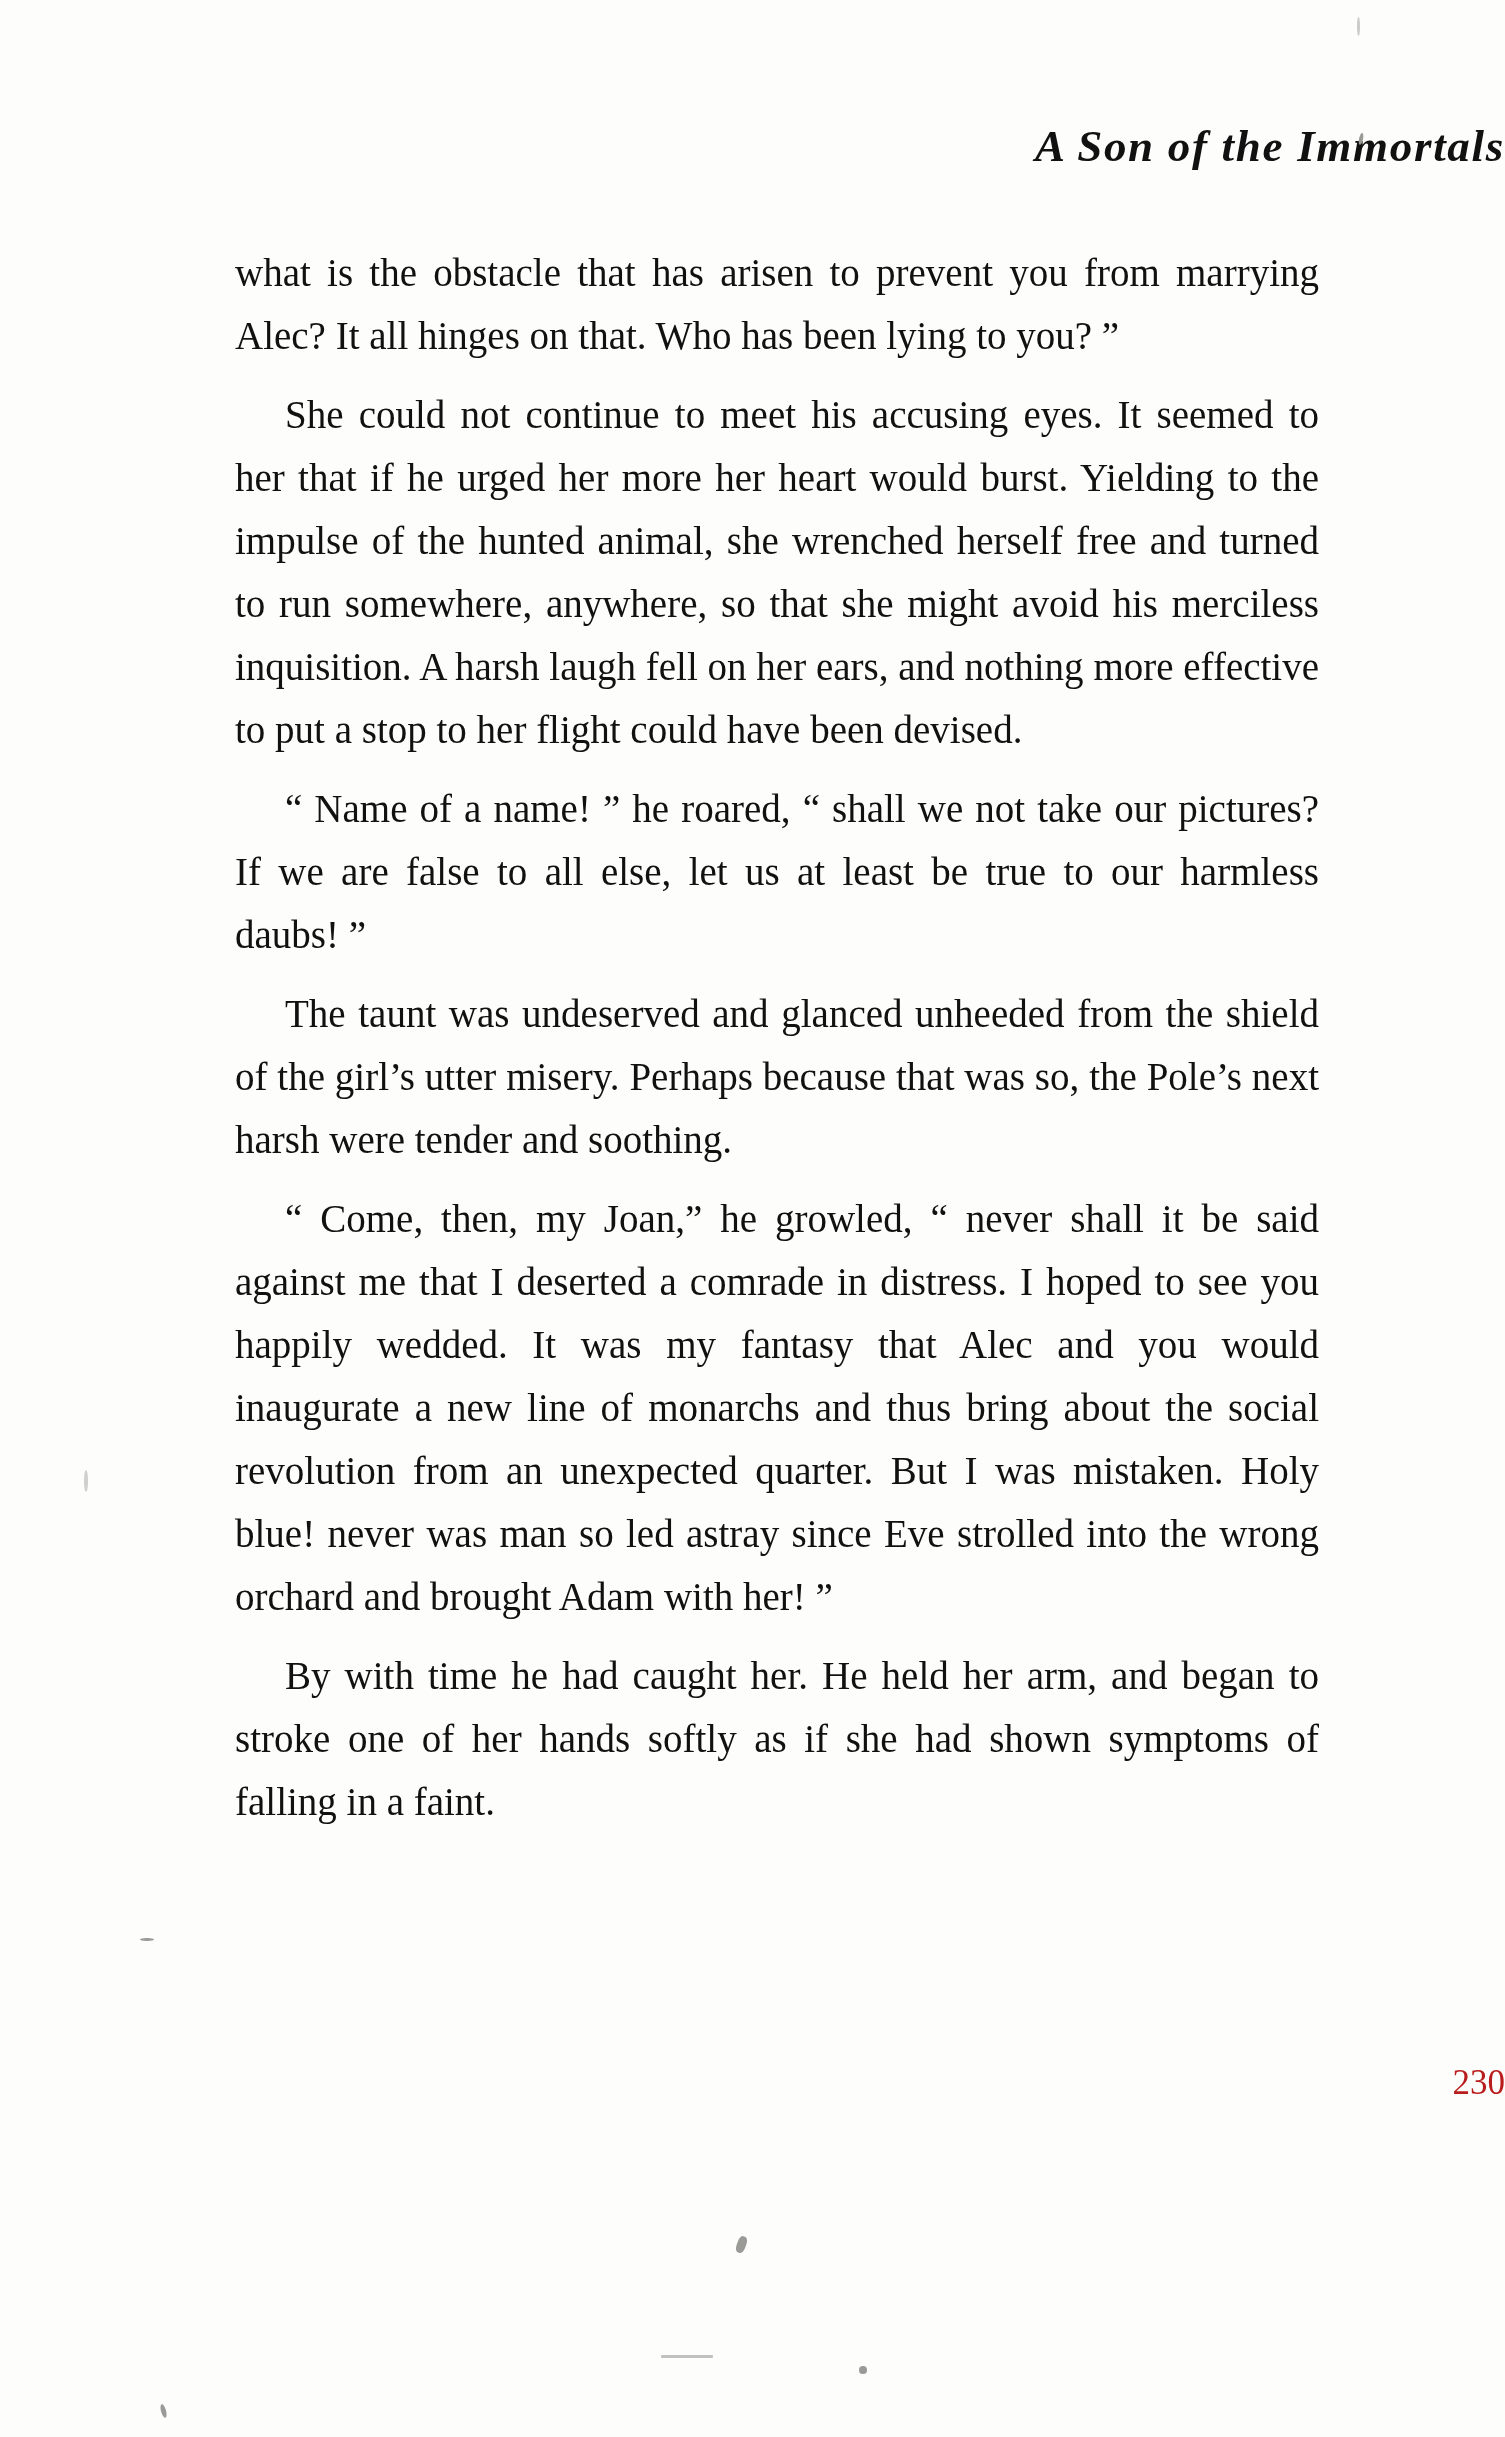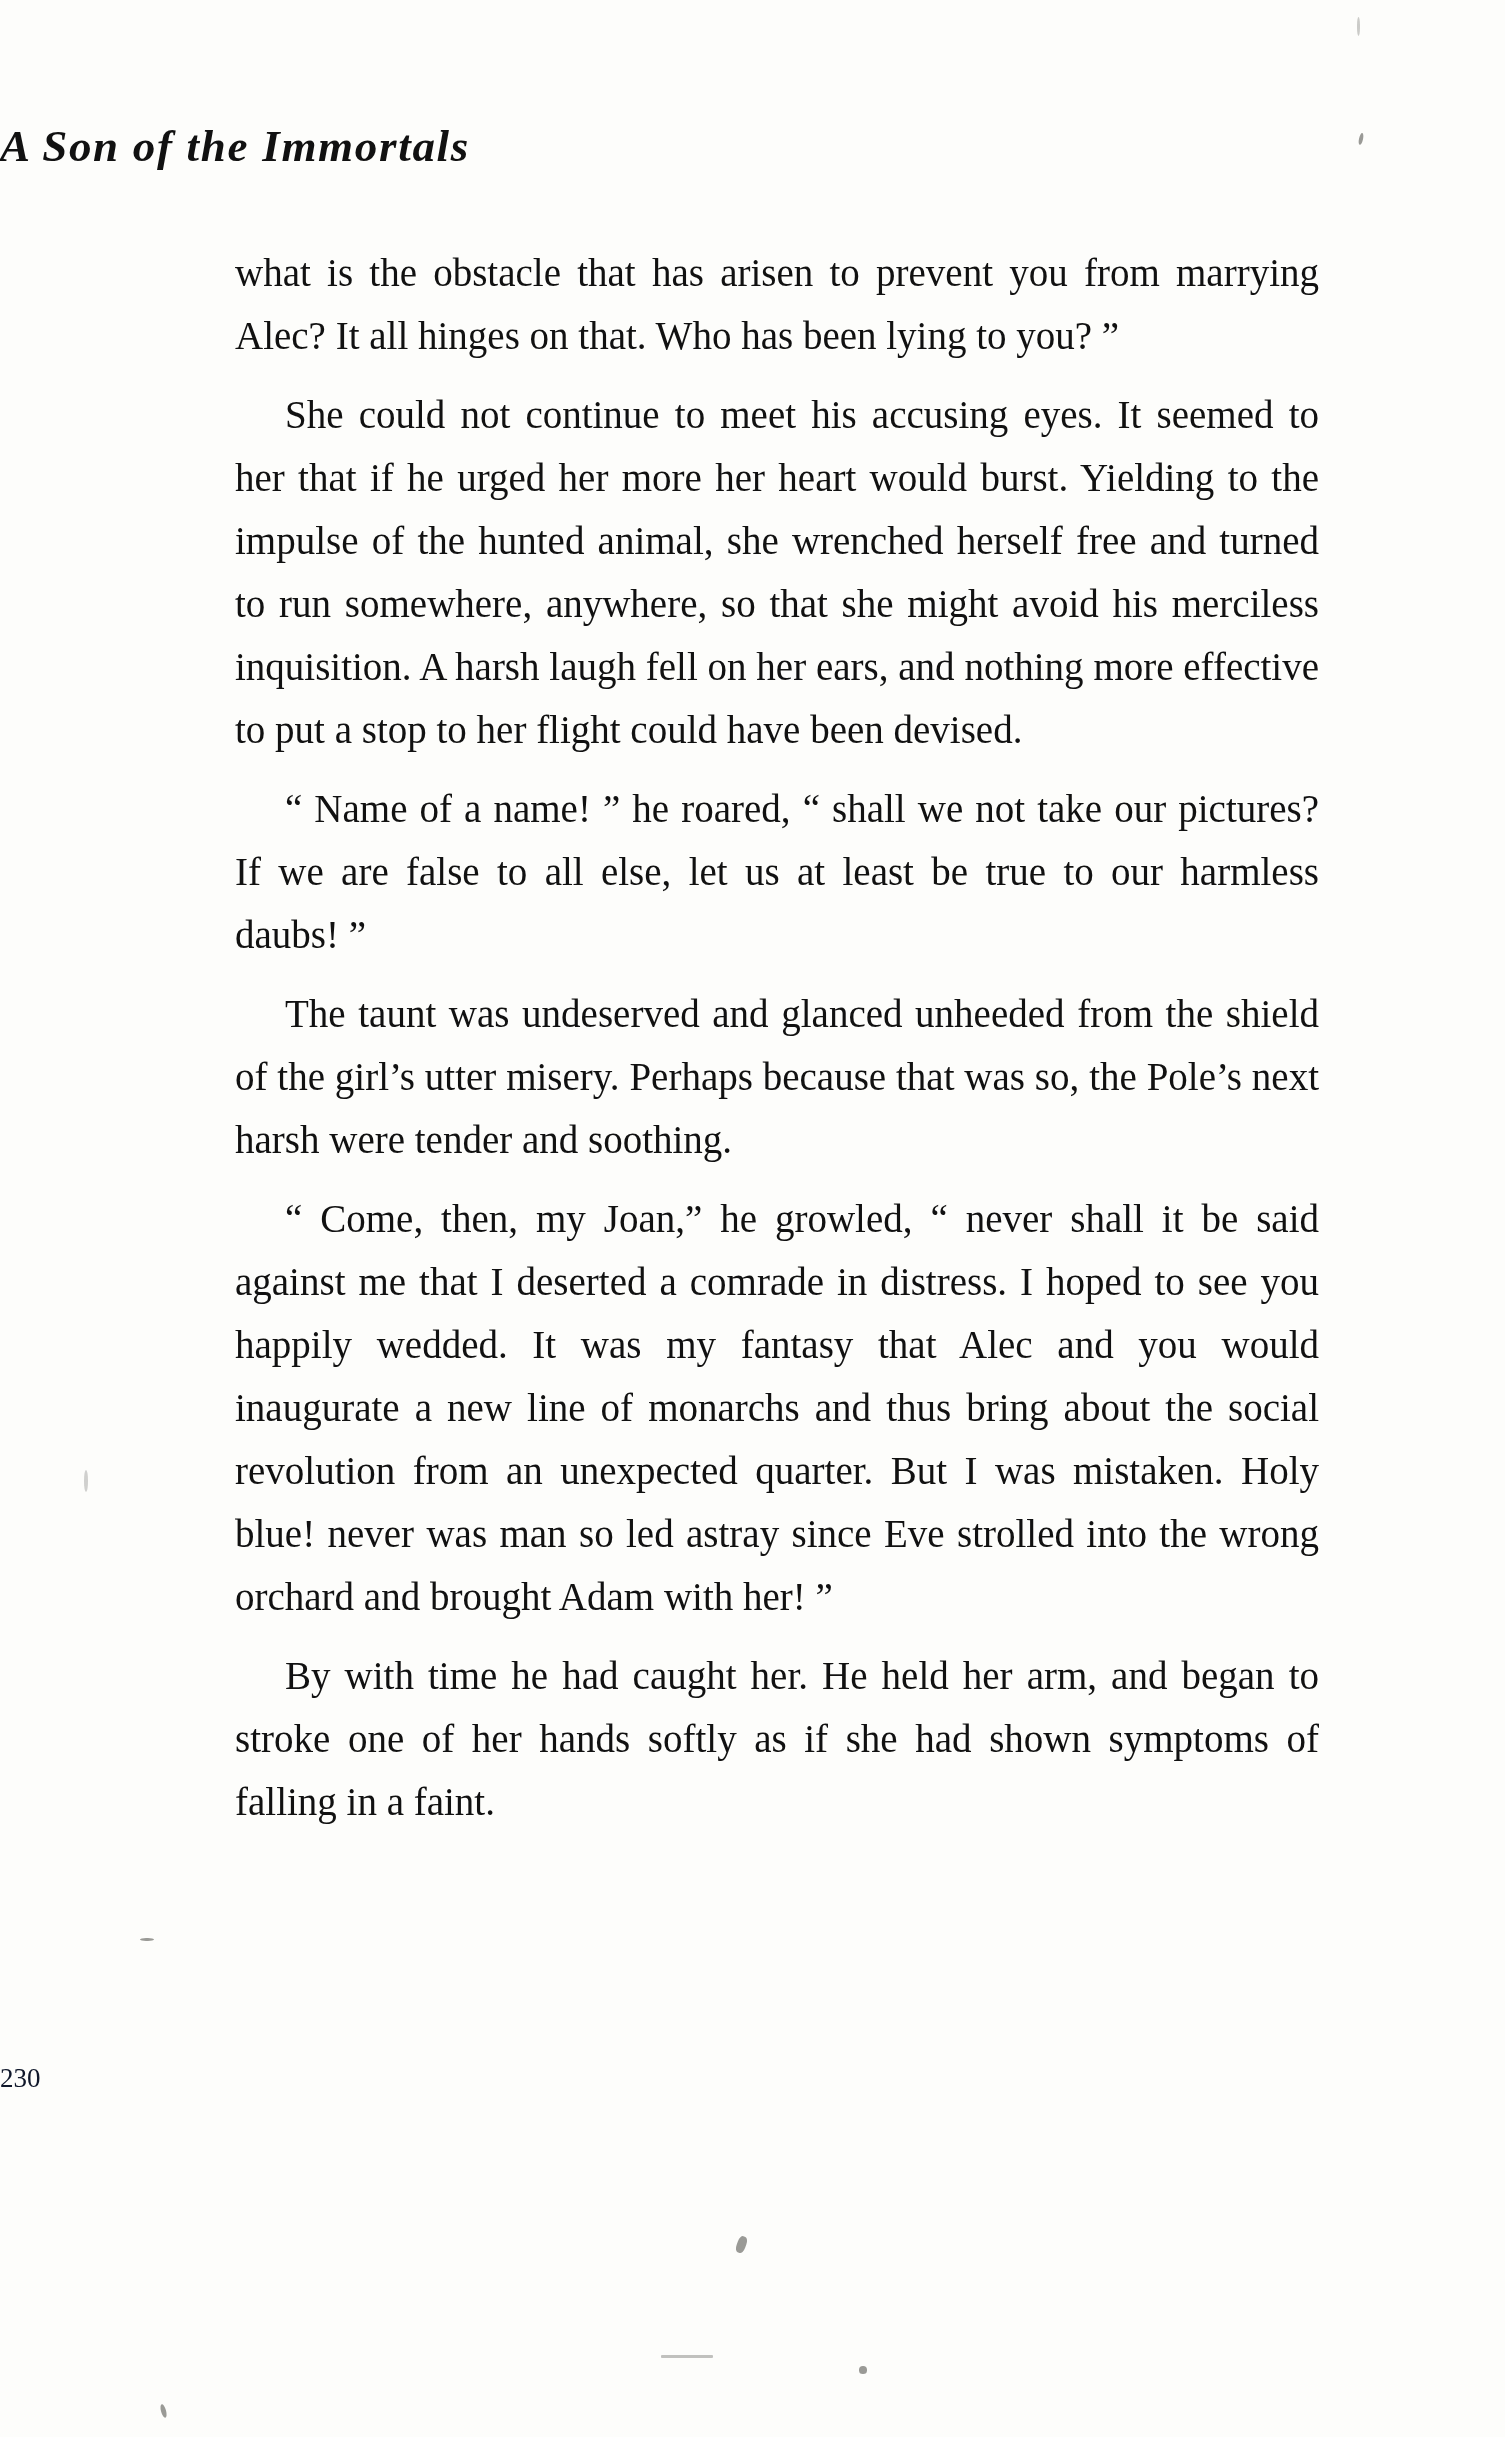--- a/index.html
+++ b/index.html
@@ -21,21 +21,21 @@
     top: 0;
     width: 1505px;
     height: 2438px;
     background: #fdfdfb;
   }
   .running-head {
     position: absolute;
     left: 0;
     right: 0;
     top: 120px;
-    text-align: left;
+    text-align: right;
     font-style: italic;
     font-weight: bold;
     font-size: 45px;
     letter-spacing: 1.7px;
     color: #111;
     font-family: "Liberation Serif", serif;
   }
   .body-text {
     position: absolute;
     left: 219px;
@@ -52,23 +52,23 @@
     text-indent: 0;
   }
   .body-text p.indent {
     text-indent: 50px;
   }
   .page-number {
     position: absolute;
     left: 0;
     right: 0;
     top: 2063px;
-    text-align: left;
-    font-size: 27px;
-    color: #0f172a;
+    text-align: right;
+    font-size: 35px;
+    color: #b91c1c;
     font-family: "Liberation Serif", serif;
   }
   .speck {
     position: absolute;
     background: #9a9a96;
     border-radius: 50%;
   }
   .sp1 { left: 1359px; top: 133px; width: 4.3px; height: 12px; transform: rotate(12deg); }
   .sp2 { left: 140px; top: 1938px; width: 13.7px; height: 3.4px; }
   .sp3 { left: 737px; top: 2236px; width: 8.6px; height: 17px; border-radius: 40%; transform: rotate(20deg); }

